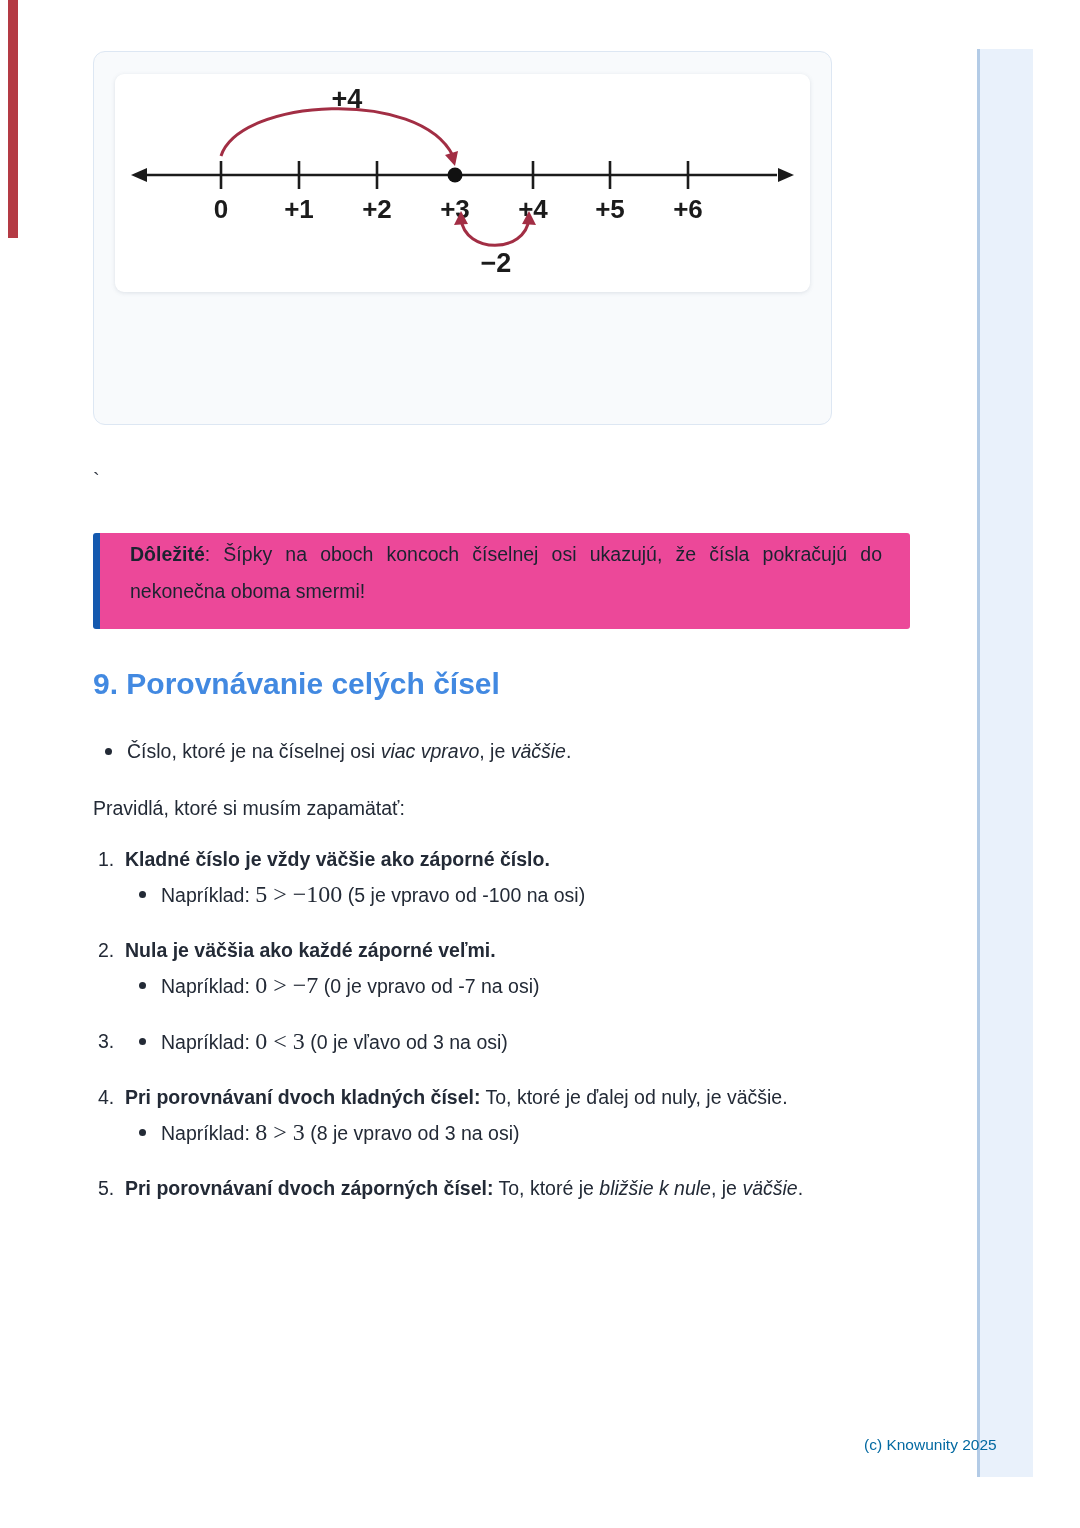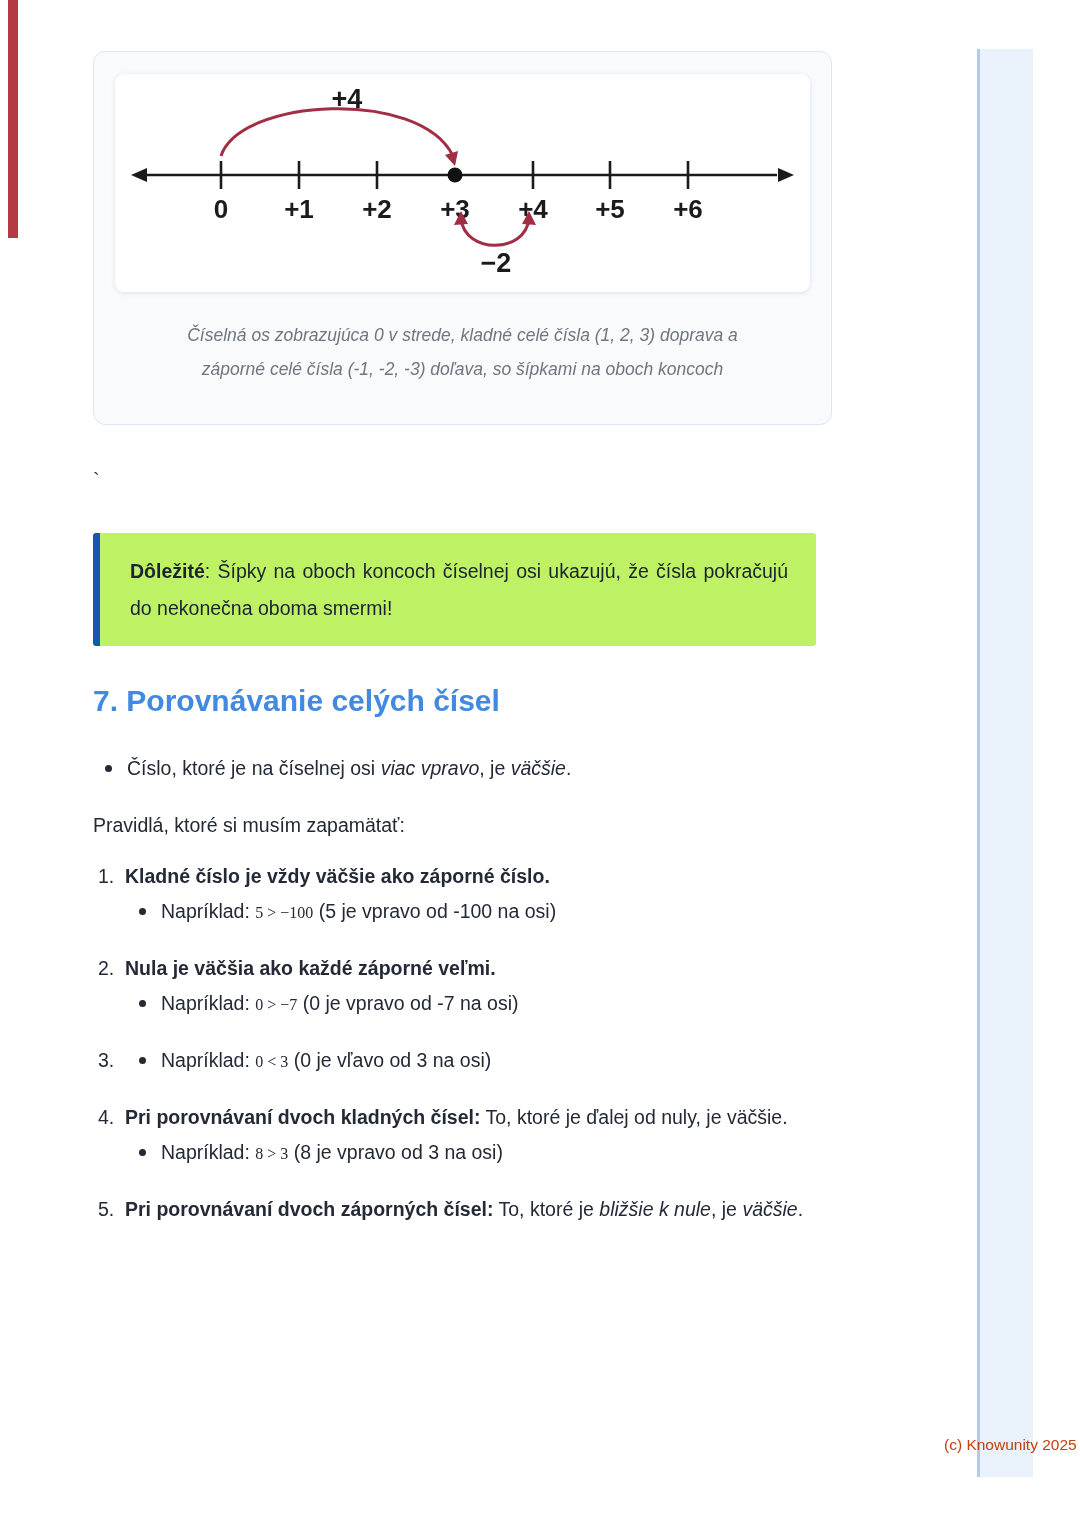--- a/index.html
+++ b/index.html
@@ -3,36 +3,36 @@
 <meta charset="utf-8">
 <style>
   html,body{margin:0;padding:0;}
   body{
     width:1080px;height:1528px;position:relative;background:#ffffff;
     font-family:"Liberation Sans",sans-serif;color:#232a36;overflow:hidden;
   }
   .red-edge{position:absolute;left:8px;top:0;width:10px;height:238px;background:#b43a44;}
   .side-stripe{position:absolute;left:977px;top:49px;width:56px;height:1428px;
     background:#e9f1fb;border-left:3px solid #b3cbe6;box-sizing:border-box;}
-  .footer{position:absolute;left:944px;top:1436px;font-size:15.5px;color:#c2410c;z-index:5;white-space:nowrap;}
+  .footer{position:absolute;left:864px;top:1436px;font-size:15.5px;color:#0369a1;z-index:5;white-space:nowrap;}
   .content{position:absolute;left:93px;top:0;width:739px;}
 
   
   .figure-card{margin:51px 0 0;height:374px;box-sizing:border-box;background:#f8fafc;
     border:1.5px solid #dde7f3;border-radius:12px;}
   .figure-box{width:695px;height:218px;margin:22px auto 0;background:#ffffff;border-radius:9px;
     box-shadow:0 1px 4px rgba(100,116,139,0.18);}
   .figure-caption{margin-top:26px;text-align:center;font-style:italic;color:#6e7681;
     font-size:17.5px;line-height:34px;padding:0 30px;}
 
   .stray{margin-top:44px;height:24px;font-size:20px;color:#343a45;}
 
   
-  .callout{margin-top:40px;box-sizing:border-box;width:723px;background:#bef264;
-    border-left:7px solid #1459af;border-radius:3px;padding:20px 28px 19px 30px;}
+  .callout{margin-top:40px;box-sizing:border-box;width:817px;background:#ec4899;
+    border-left:7px solid #1459af;border-radius:3px;padding:3px 28px 19px 30px;}
   .callout p{margin:0;font-size:19.5px;line-height:37px;text-align:justify;color:#1b2330;}
   .callout strong{font-weight:bold;}
 
   h2.section-heading{margin:33px 0 0;font-size:30px;line-height:44px;font-weight:bold;color:#4289e1;}
   .body-text{font-size:19.5px;line-height:34px;color:#232a36;margin:0;}
   .intro{margin-top:22px;}
   .rules-intro{margin-top:23px;}
 
   
   .toplist{list-style:none;margin:28px 0 0;padding:0;}
@@ -42,21 +42,21 @@
 
   
   .rules{list-style:none;margin:17px 0 0;padding:0;}
   .rules>li{margin-bottom:21px;}
   .rule-head{position:relative;padding-left:32px;font-size:19.5px;line-height:34px;}
   .rule-num{position:absolute;left:5px;top:0;}
   .rule-head b{font-weight:bold;}
   .sublist{list-style:none;margin:1px 0 0;padding:0;}
   .sublist li{position:relative;padding-left:68px;font-size:19.5px;line-height:34px;}
   .sublist .dot{left:46px;}
-  .math{font-family:"Liberation Serif",serif;font-size:16px;}
+  .math{font-family:"Liberation Serif",serif;font-size:24px;}
 </style>
 </head>
 <body>
 
 <div>
 
   <div class="red-edge"></div>
   <div class="side-stripe"></div>
   <div class="footer">(c) Knowunity 2025</div>
 
@@ -90,33 +90,29 @@
           <path d="M 106,82 C 125,24 305,14 338,82" fill="none" stroke="#a22e44" stroke-width="3"></path>
           <polygon points="340,92 343,77 330,81" fill="#a22e44"></polygon>
           <text x="232" y="34" text-anchor="middle" font-family="Liberation Sans, sans-serif" font-weight="bold" font-size="27" fill="#1b1b1b">+4</text>
 
           <path d="M 346,145 C 350,180 410,180 414,145" fill="none" stroke="#a22e44" stroke-width="3"></path>
           <polygon points="346,137 339,151 353,150" fill="#a22e44"></polygon>
           <polygon points="414,137 407,150 421,151" fill="#a22e44"></polygon>
           <text x="381" y="198" text-anchor="middle" font-family="Liberation Sans, sans-serif" font-weight="bold" font-size="27" fill="#1b1b1b">−2</text>
         </svg>
       </div>
-      <figcaption class="figure-caption">
-        <span>Číselná os zobrazujúca 0 v strede, kladné celé čísla (1, 2, 3) doprava a</span><br>
-        <span>záporné celé čísla (-1, -2, -3) doľava, so šípkami na oboch koncoch</span>
-      </figcaption>
     </figure>
 
     <div class="stray">`</div>
 
     <aside class="callout">
       <p><strong>Dôležité</strong><span>: Šípky na oboch koncoch číselnej osi ukazujú, že čísla pokračujú do nekonečna oboma smermi!</span></p>
     </aside>
 
-    <h2 class="section-heading">7. Porovnávanie celých čísel</h2>
+    <h2 class="section-heading">9. Porovnávanie celých čísel</h2>
 
 
     <ul class="toplist">
       <li>
         <span class="dot"></span><span>Číslo, ktoré je na číselnej osi </span><span class="it">viac vpravo</span><span>, je </span><span class="it">väčšie</span><span>.</span>
       </li>
     </ul>
 
     <p class="body-text rules-intro">Pravidlá, ktoré si musím zapamätať:</p>
 

